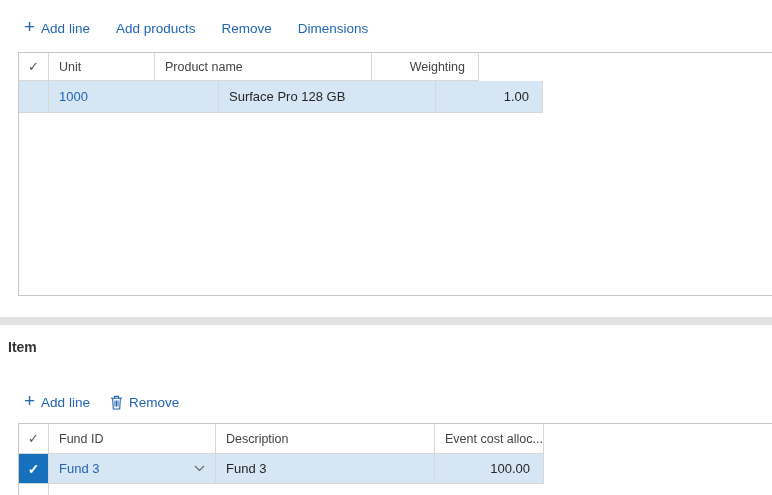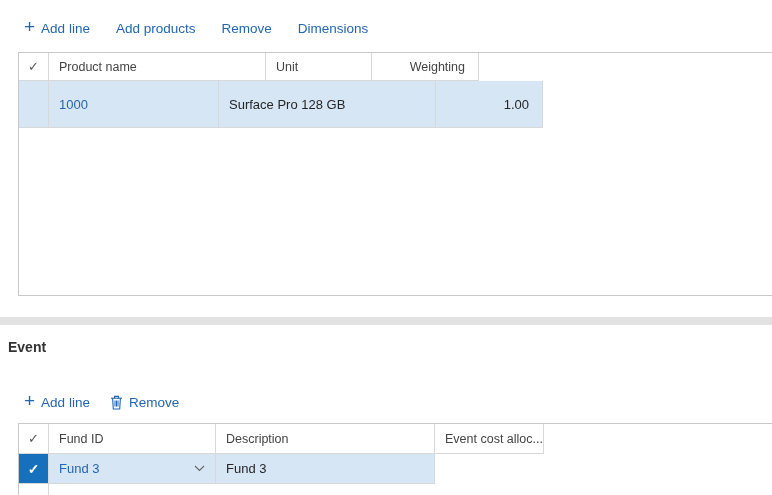--- a/index.html
+++ b/index.html
@@ -21,21 +21,21 @@
   .bodyrow .cell { font-size:13px; background:#d6e6f5; }
   .r { justify-content:flex-end; padding-right:13px; }
   .check-col { justify-content:center; padding:0; }
   .check-glyph { color:#555; font-size:13px; }
   .sel-check { background:#1670bb !important; }
   .sel-check .check-glyph { color:#fff; font-weight:bold; font-size:14px; }
   .link-text { color:#2266b3; }
 
   
   .t1 .c0{width:30px;} .t1 .c1{width:170px;} .t1 .c2{width:217px;} .t1 .c3{width:106px;} .t1 .c4{width:107px;}
-  .t1 .hdr .cell{height:28px;} .t1 .bodyrow .cell{height:47px;}
+  .t1 .hdr .cell{height:28px;} .t1 .bodyrow .cell{height:32px;}
 
   
   .t2 .c0{width:30px;} .t2 .c1{width:167px;} .t2 .c2{width:219px;} .t2 .c3{width:109px;}
   .t2 .hdr .cell{height:30px;} .t2 .bodyrow .cell{height:30px;}
   .combo { position:relative; justify-content:space-between; }
   .chev { display:flex; align-items:center; }
 
   .divider { position:absolute; left:0; top:317px; width:772px; height:8px; background:#e2e2e2; }
   .section-title { position:absolute; left:8px; top:339px; font-size:14px; font-weight:600; color:#333; }
 
@@ -61,37 +61,37 @@
     <div class="tb-btn">
       <span>Dimensions</span>
     </div>
   </div>
 
   <div class="grid t1" style="top:52px; height:244px;">
     <div class="grid-row hdr">
       <div class="cell c0 check-col">
         <span class="check-glyph">✓</span>
       </div>
+      <div class="cell c3">Unit</div>
       <div class="cell c2">Product name</div>
-      <div class="cell c3">Unit</div>
       <div class="cell c4 r">Weighting</div>
     </div>
     <div class="grid-row bodyrow">
       <div class="cell c0 check-col"></div>
       <div class="cell c1">
         <span class="link-text">1000</span>
       </div>
       <div class="cell c2">Surface Pro 128 GB</div>
       <div class="cell c4 r">1.00</div>
     </div>
   </div>
 
   <div class="divider"></div>
 
-  <div class="section-title">Event</div>
+  <div class="section-title">Item</div>
 
   <div class="toolbar" style="top:392px; gap:20px;">
     <div class="tb-btn">
       <span class="plus">+</span>
       <span>Add line</span>
     </div>
     <div class="tb-btn">
       <span class="tb-icon">
         <svg width="13" height="15" viewBox="0 0 13 15">
           <path d="M1 3.2 H12" fill="none" stroke="#2266b3" stroke-width="1.1"></path>
@@ -119,19 +119,20 @@
       </div>
       <div class="cell c1 combo">
         <span class="link-text">Fund 3</span>
         <span class="chev">
           <svg width="11" height="7" viewBox="0 0 11 7">
             <path d="M1 1 L5.5 5.5 L10 1" fill="none" stroke="#666" stroke-width="1.1"></path>
           </svg>
         </span>
       </div>
       <div class="cell c2">Fund 3</div>
+      <div class="cell c3 r">100.00</div>
     </div>
     <div class="stub">
         <div class="s0"></div>
       </div>
   </div>
 
 </div>
 
 </body></html>

